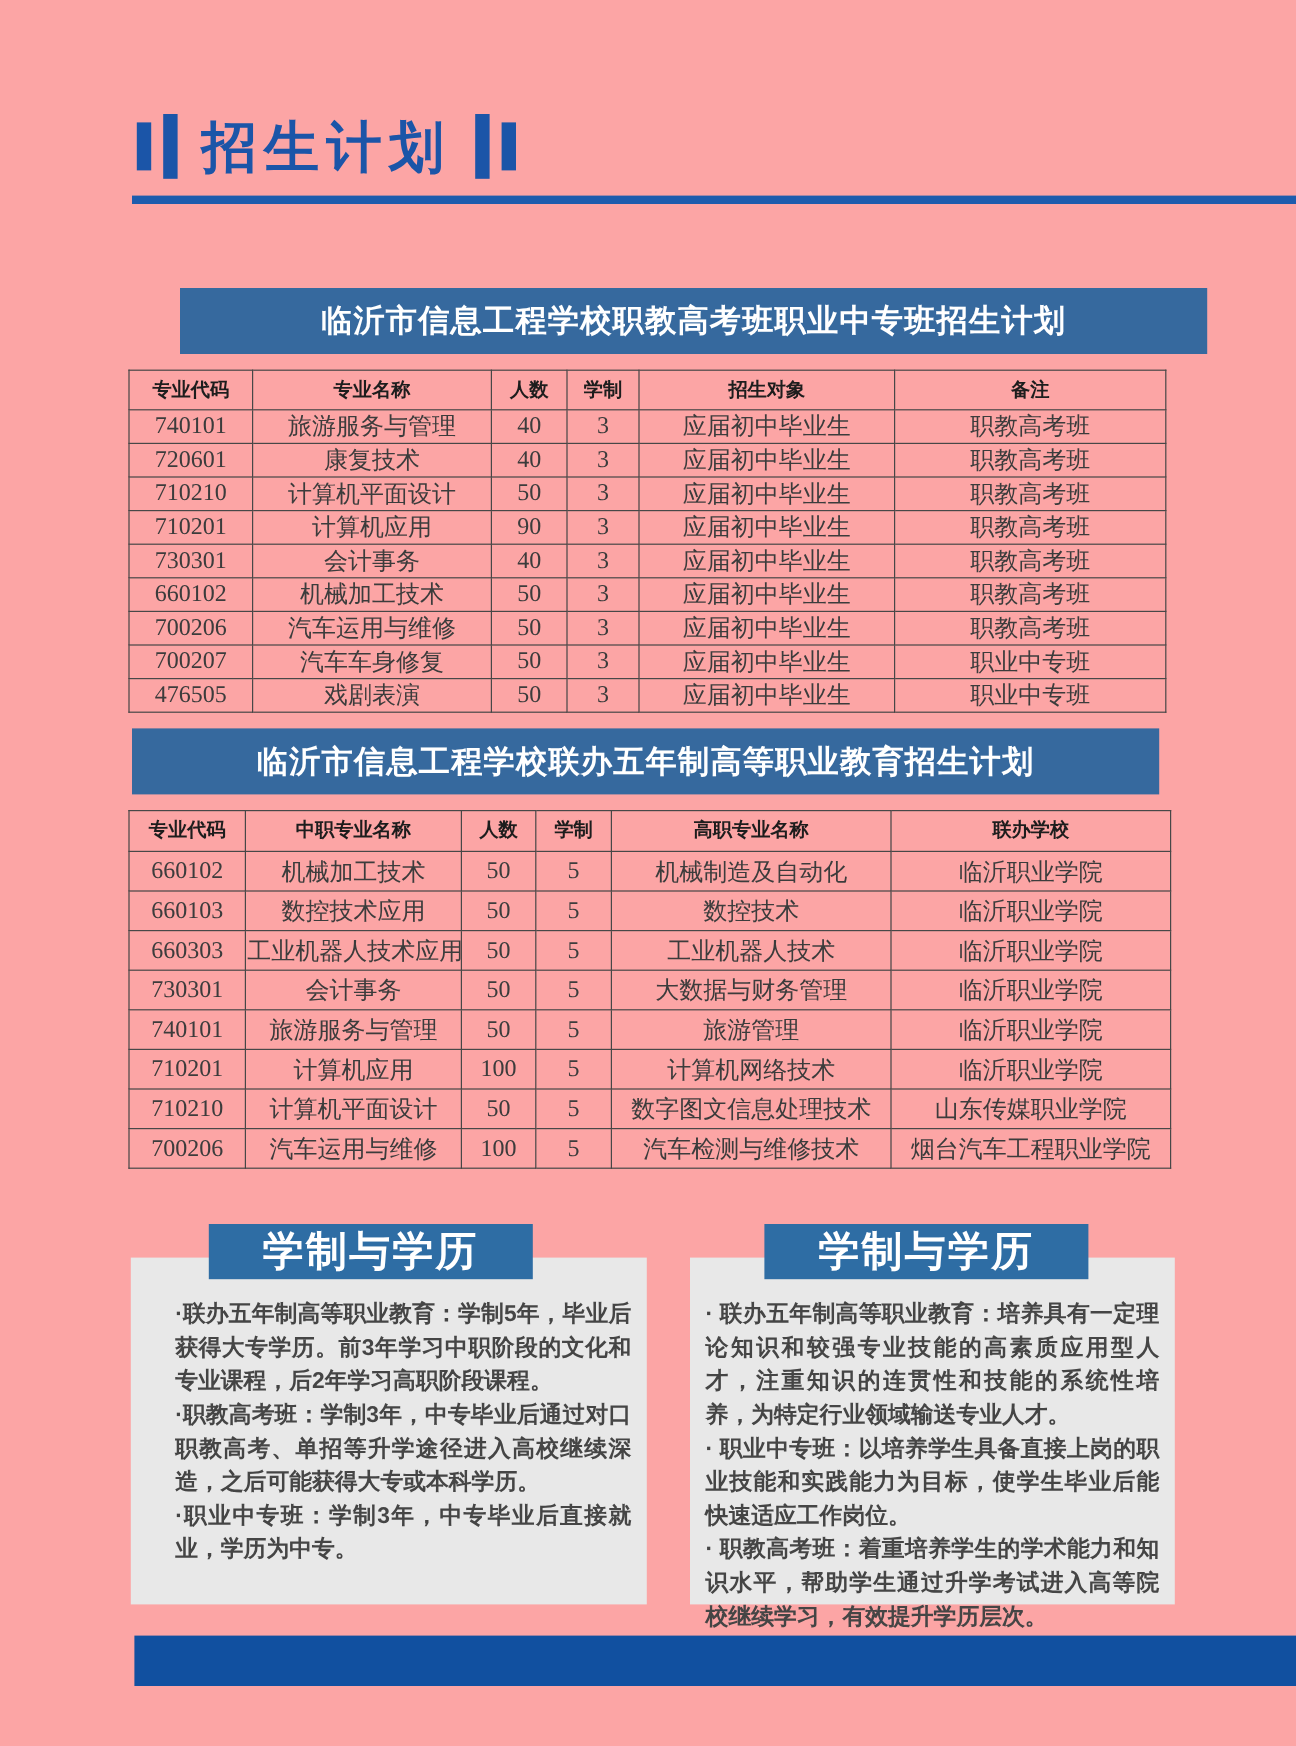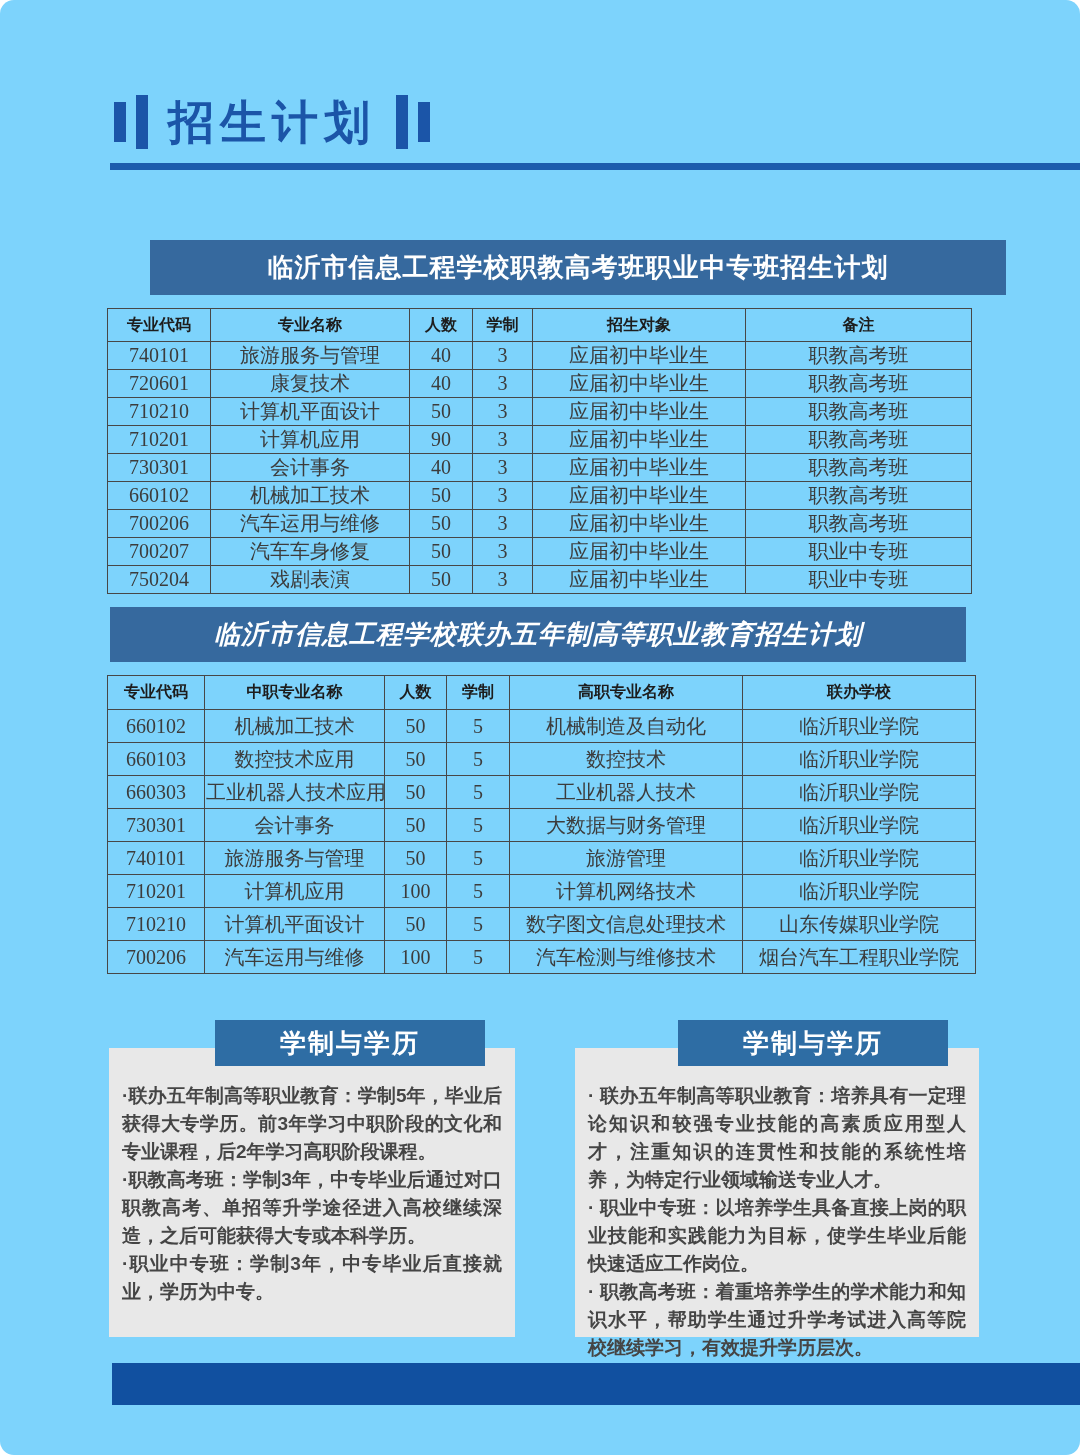--- a/index.html
+++ b/index.html
@@ -1,33 +1,33 @@
 <!DOCTYPE html>
 <html><head>
 <meta charset="utf-8">
 <style>
   html,body{margin:0;padding:0;background:#ffffff;}
-  .page{position:relative;width:1080px;height:1455px;background:#7dd3fc;overflow:hidden;
-        font-family:"Liberation Sans","DejaVu Sans",sans-serif;border-radius:14px;}
+  .page{position:relative;width:1080px;height:1455px;background:#fca5a5;overflow:hidden;
+        font-family:"Liberation Sans","DejaVu Sans",sans-serif;}
 
   
   .title-row{position:absolute;left:114px;top:90px;height:64px;display:flex;align-items:center;gap:20px;}
   .bars{display:flex;align-items:center;gap:10px;}
   .bars i{display:inline-block;width:12px;background:#1b55a8;}
   .bars .big{height:54px;}
   .bars .small{height:40px;}
   .title{margin:0;font-size:46px;font-weight:bold;color:#1b55a8;letter-spacing:6px;line-height:1;}
   .rule{position:absolute;left:110px;top:163px;width:970px;height:7px;background:#1d5cad;}
 
   
   .banner{position:absolute;left:110px;width:856px;height:55px;background:#36699e;color:#ffffff;
           font-weight:bold;font-size:26px;display:flex;align-items:center;justify-content:center;
           letter-spacing:1px;}
   .banner1{top:240px;margin-left:40px;}
-  .banner2{top:607px;font-style:italic;}
+  .banner2{top:607px;}
 
   
   table.t{position:absolute;left:107px;width:864px;border-collapse:collapse;table-layout:fixed;
           font-family:"Liberation Serif","DejaVu Serif",serif;color:#3c3c3c;}
   table.t th,table.t td{border:1.5px solid #474747;text-align:center;vertical-align:middle;
           overflow:hidden;white-space:nowrap;padding:0 1px;}
   table.t th{font-size:16px;font-weight:bold;color:#1d1d1d;}
   table.t td{font-size:20px;}
   .t1{top:308px;}
   .t1 th{height:32px;}
@@ -35,28 +35,28 @@
   .t2{top:675px;}
   .t2 th{height:33px;}
   .t2 td{height:32px;}
   .t1 col.c1{width:103px;} .t1 col.c2{width:199px;} .t1 col.c3{width:63px;}
   .t1 col.c4{width:60px;}  .t1 col.c5{width:213px;} .t1 col.c6{width:226px;}
   .t2 col.c1{width:97px;}  .t2 col.c2{width:180px;} .t2 col.c3{width:62px;}
   .t2 col.c4{width:63px;}  .t2 col.c5{width:233px;} .t2 col.c6{width:233px;}
 
   
   .panel{position:absolute;top:1048px;height:289px;background:#e8e8e8;}
-  .panel-left{left:109px;width:406px;}
+  .panel-left{left:109px;width:406px;padding-left:24px;}
   .panel-right{left:575px;width:404px;}
   .panel-body{padding:34px 13px 0 13px;font-size:19px;font-weight:bold;color:#454545;
               line-height:28px;text-align:justify;}
   .panel-body p{margin:0;}
   .sec-banner{position:absolute;top:1020px;width:270px;height:46px;background:#2e6da4;color:#ffffff;
-              font-size:26px;font-weight:bold;display:flex;align-items:center;justify-content:center;
-              letter-spacing:2px;margin-left:41px;}
+              font-size:34px;font-weight:bold;display:flex;align-items:center;justify-content:center;
+              letter-spacing:2px;}
   .sec-left{left:174px;}
   .sec-right{left:637px;}
 
   
   .footer-bar{position:absolute;left:112px;top:1363px;width:968px;height:42px;background:#1150a0;}
 </style>
 </head>
 <body>
 
 <div class="page">
@@ -153,21 +153,21 @@
         </tr>
         <tr>
           <td>700207</td>
           <td>汽车车身修复</td>
           <td>50</td>
           <td>3</td>
           <td>应届初中毕业生</td>
           <td>职业中专班</td>
         </tr>
         <tr>
-          <td>750204</td>
+          <td>476505</td>
           <td>戏剧表演</td>
           <td>50</td>
           <td>3</td>
           <td>应届初中毕业生</td>
           <td>职业中专班</td>
         </tr>
       </tbody>
   </table>
 
   <div class="banner banner2">临沂市信息工程学校联办五年制高等职业教育招生计划</div>

